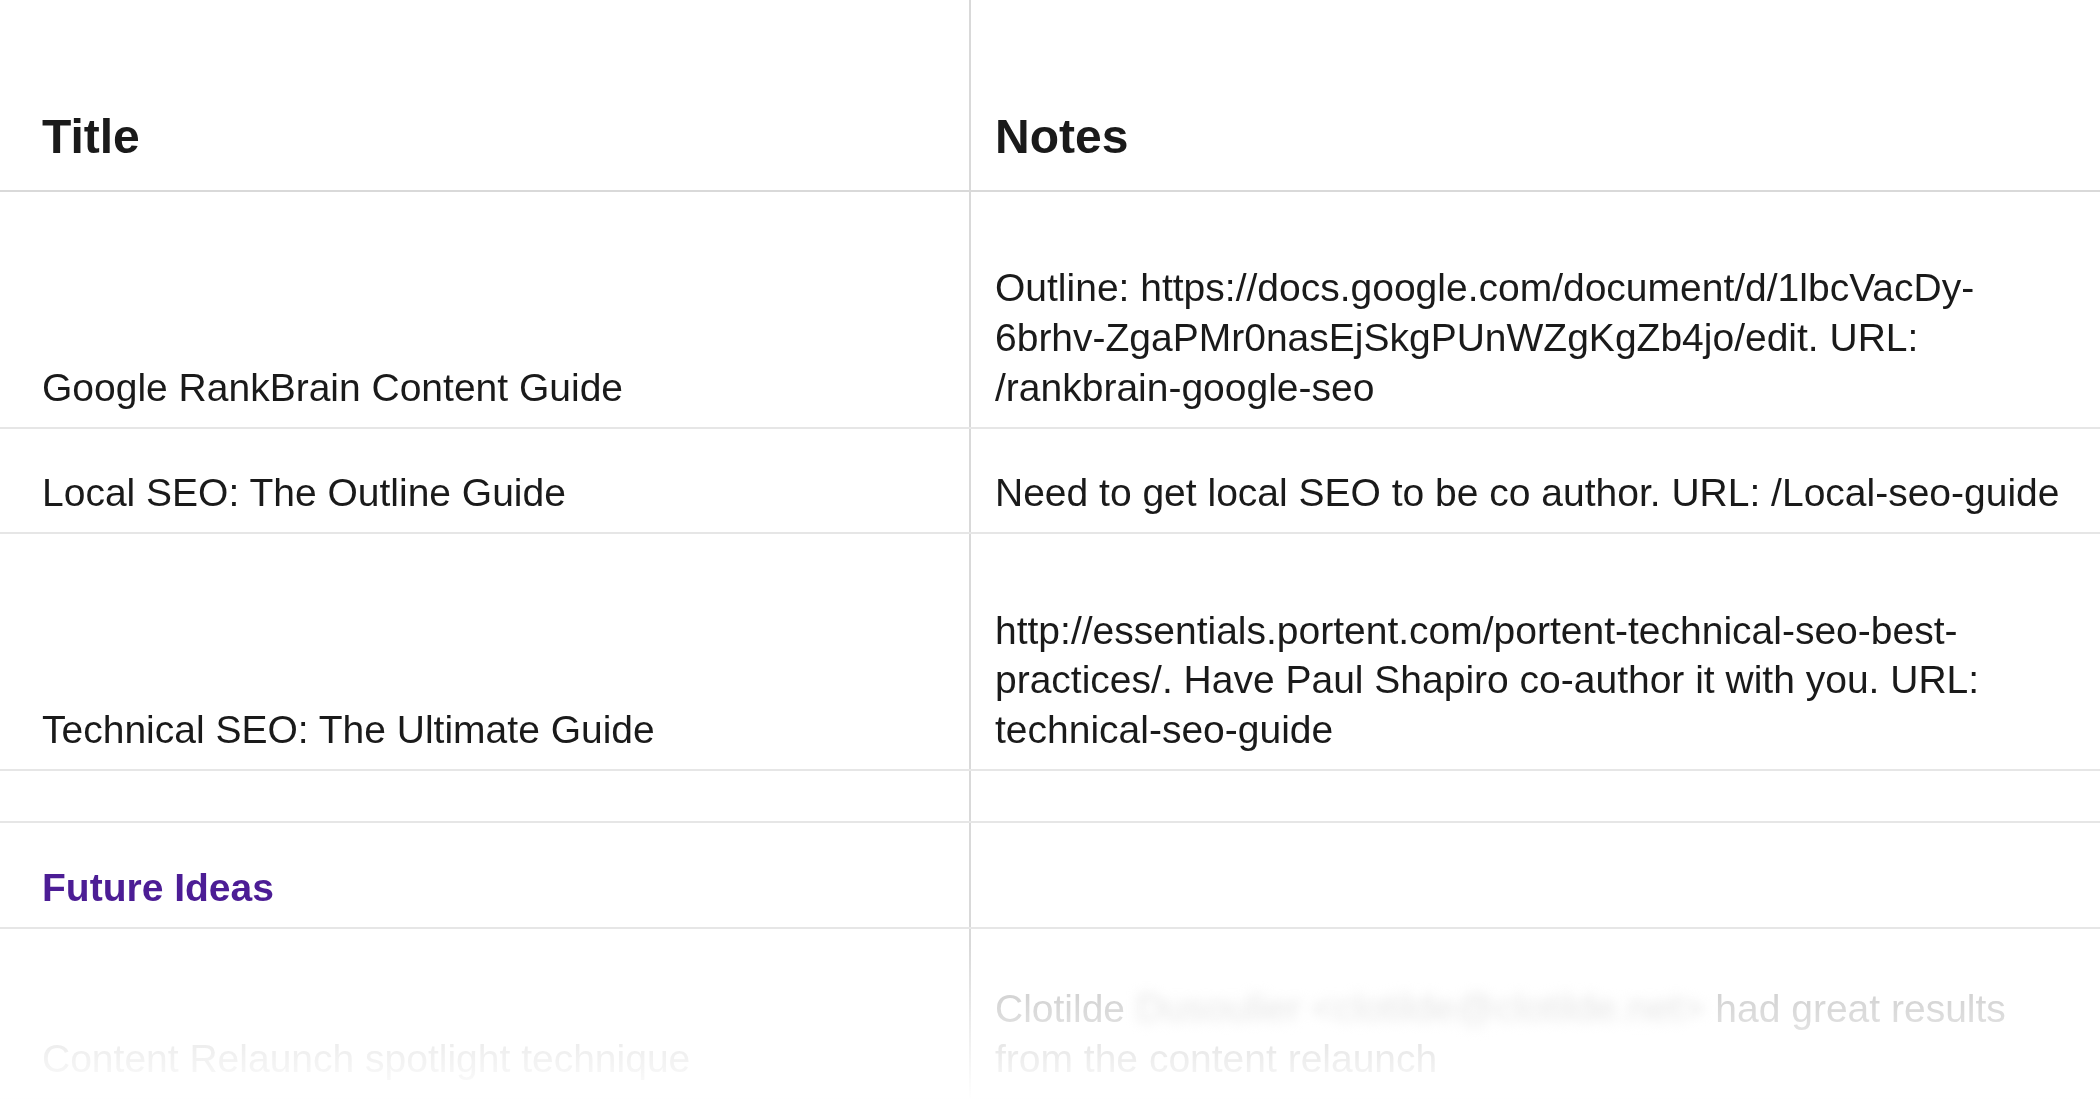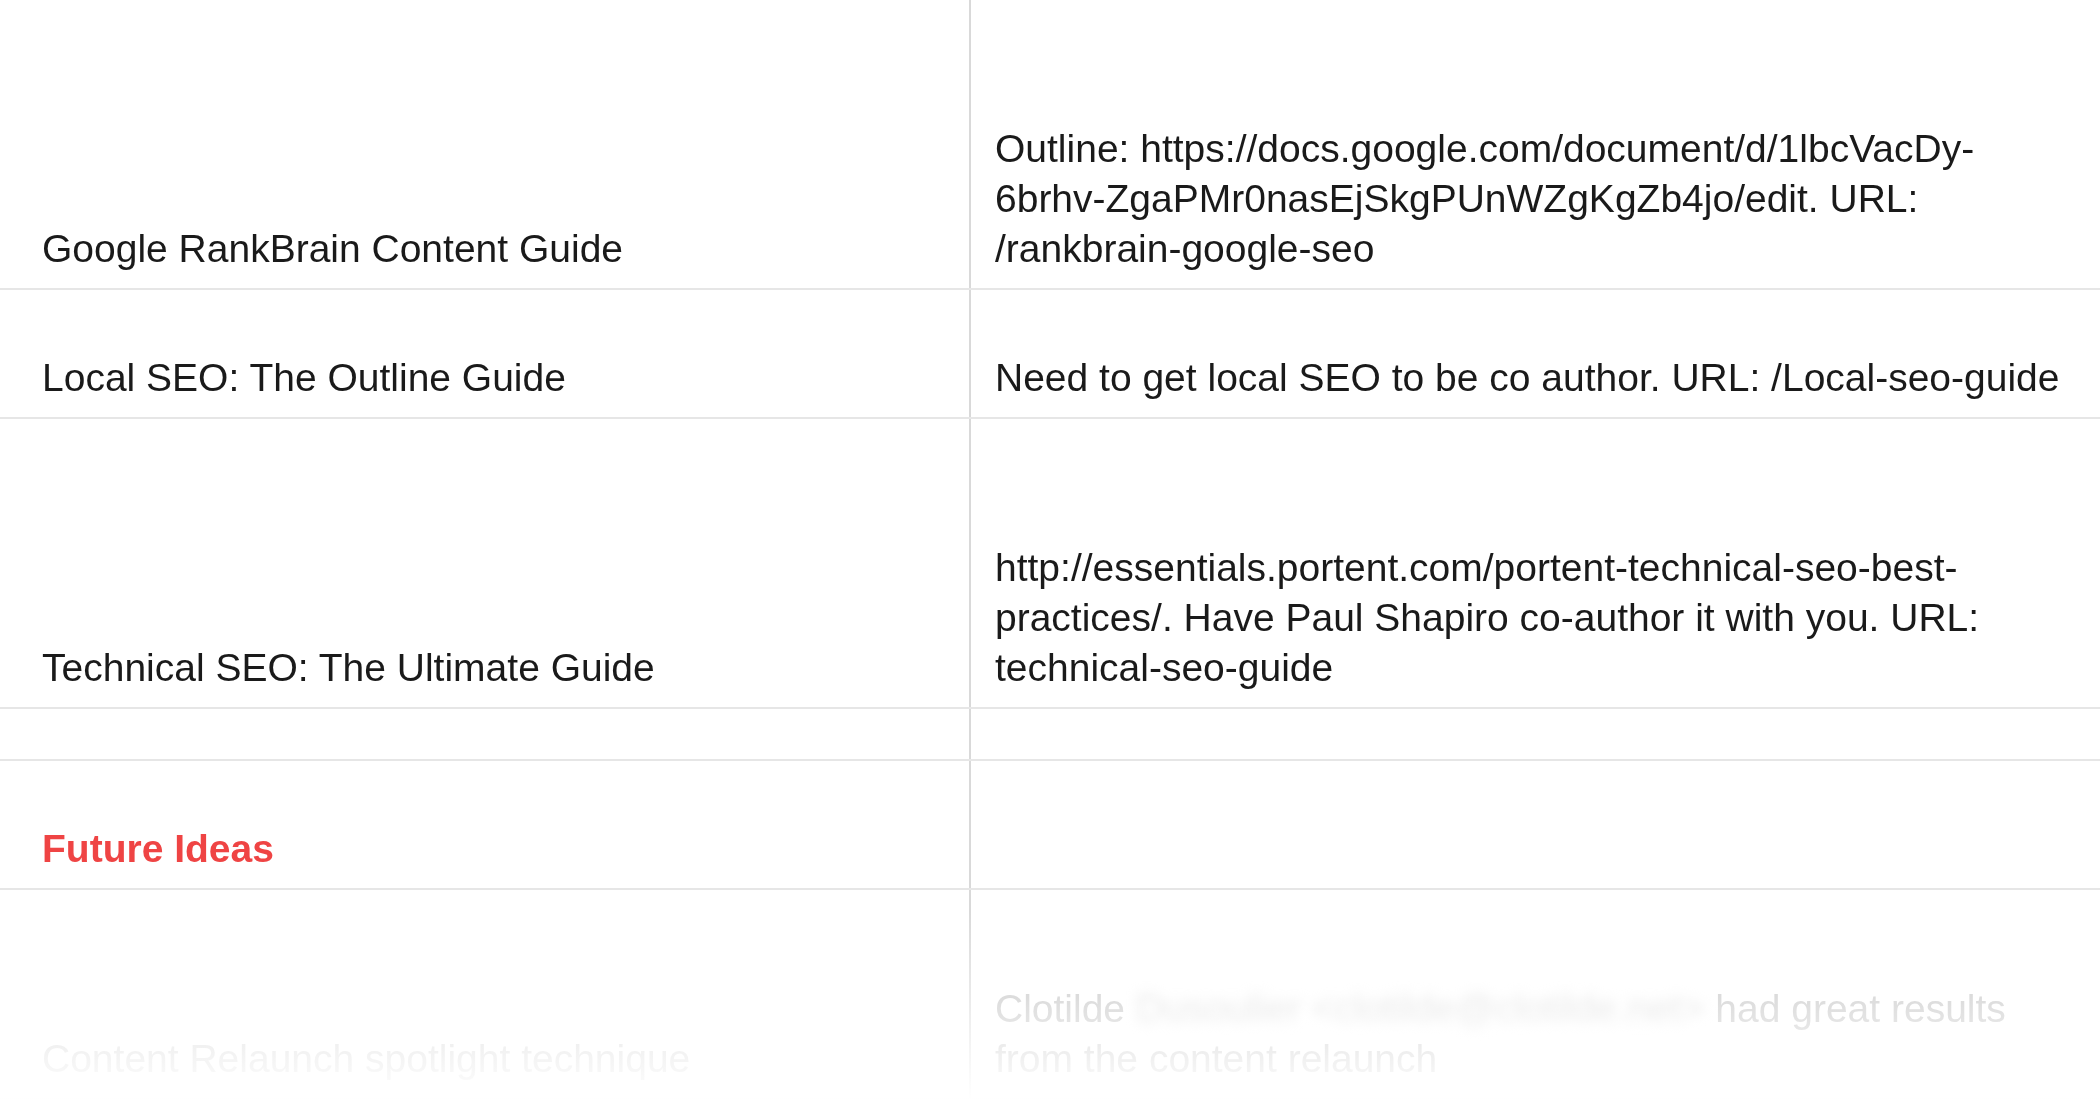--- a/index.html
+++ b/index.html
@@ -48,21 +48,21 @@
     height: 30px;
     padding-top: 10px;
     padding-bottom: 10px;
   }
   
   .faded { color: #bfbfbf; }
   .faded-more { color: #cfcfcf; }
   .section-head {
     font-weight: 700;
     font-size: 46px;
-    color: #ef4444;
+    color: #4c1d95;
   }
   .blurred-chunk {
     color: #d4d4d4;
     filter: blur(6px);
     -webkit-filter: blur(6px);
     user-select: none;
   }
   
   .fade-bottom {
     position: relative;
@@ -80,20 +80,24 @@
 </head>
 <body>
 
 <table class="sheet">
   <colgroup>
     <col class="col-title">
     <col class="col-notes">
   </colgroup>
 
   <tbody>
+      <tr class="header">
+    <th class="colA">Title</th>
+    <th class="colB">Notes</th>
+  </tr>
 
   <tr>
     <td class="colA">Google RankBrain Content Guide</td>
     <td class="colB">Outline: https://docs.google.com/document/d/1lbcVacDy-6brhv-ZgaPMr0nasEjSkgPUnWZgKgZb4jo/edit. URL: /rankbrain-google-seo</td>
   </tr>
 
   <tr>
     <td class="colA">Local SEO: The Outline Guide</td>
     <td class="colB">Need to get local SEO to be co author. URL: /Local-seo-guide</td>
   </tr>

